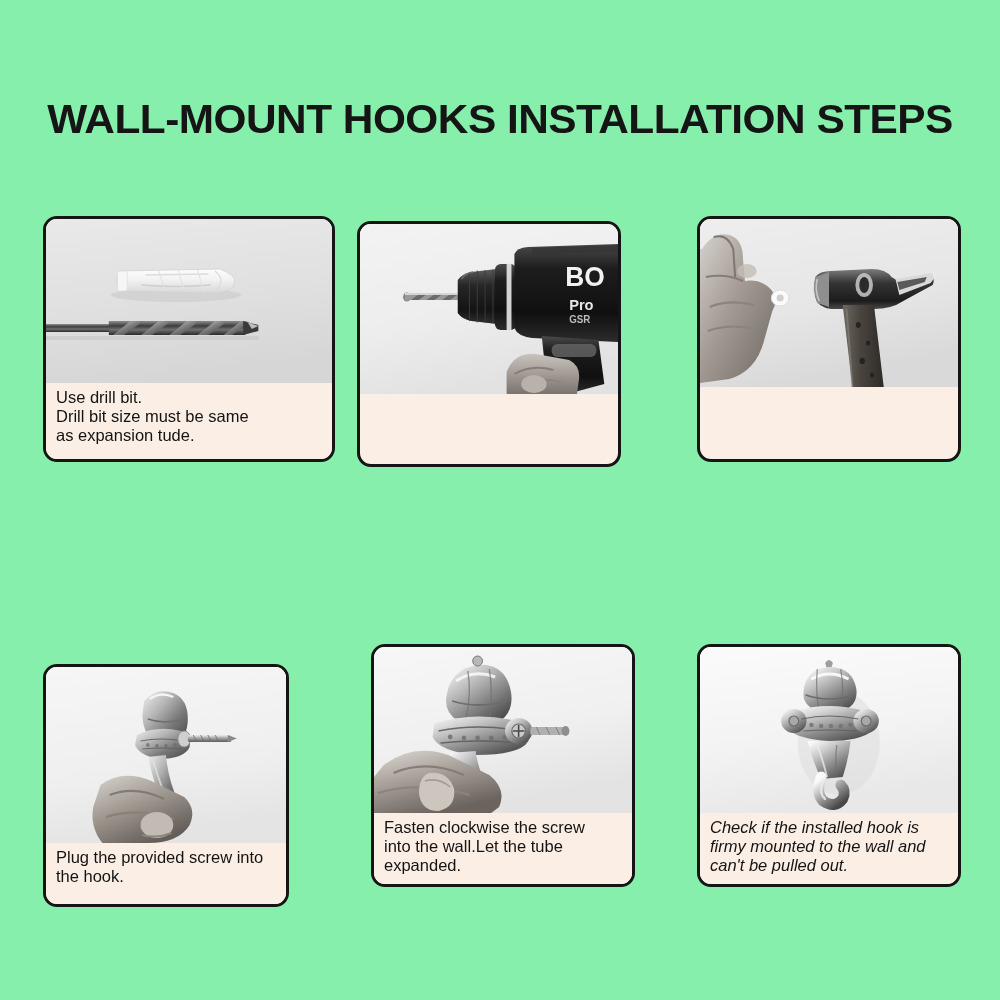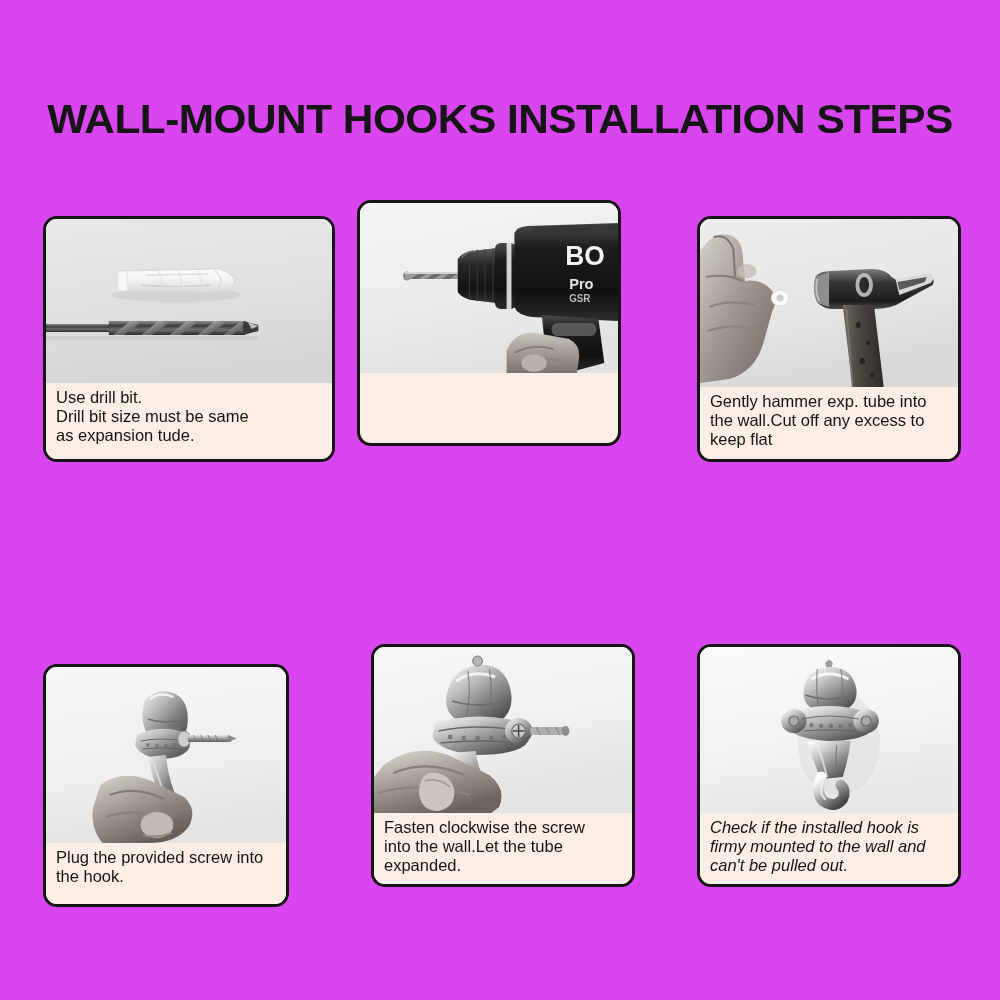--- a/index.html
+++ b/index.html
@@ -10,21 +10,21 @@
     width: 1000px;
     height: 1000px;
     background: #fae3d3;
     font-family: "Liberation Sans", sans-serif;
     overflow: hidden;
   }
   #sheet {
     position: relative;
     width: 1000px;
     height: 1000px;
-    background: #d946ef;
+    background: #86efac;
   }
 
   
   #title {
     position: absolute;
     left: 0;
     top: 96px;
     width: 1000px;
     text-align: center;
     font-size: 40px;
@@ -69,21 +69,21 @@
     font-weight: 500;
     padding: 5px 9px 4px 10px;
     box-sizing: border-box;
     white-space: pre-line;
   }
   .cap-tight { line-height: 19px; }
   .cap-loose { line-height: 28px; padding-top: 9px; }
 
   
   #panel-1 { left: 43px;  top: 216px; width: 292px; height: 246px; }
-  #panel-2 { left: 357px; top: 200px; width: 264px; height: 246px; }
+  #panel-2 { left: 357px; top: 221px; width: 264px; height: 246px; }
   #panel-3 { left: 697px; top: 216px; width: 264px; height: 246px; }
   
   #panel-4 { left: 43px;  top: 664px; width: 246px; height: 243px; }
   #panel-5 { left: 371px; top: 644px; width: 264px; height: 243px; }
   #panel-6 { left: 697px; top: 644px; width: 264px; height: 243px; font-style: italic; }
 
   #panel-1 .photo { height: 164px; }
   #panel-2 .photo { height: 170px; }
   #panel-3 .photo { height: 168px; }
   #panel-4 .photo { height: 176px; }
@@ -282,23 +282,20 @@
         <path d="M146 86 L178 86 L188 168 L156 168 Z" fill="url(#handleG)"></path>
         <g fill="#1e1b18" opacity="0.8">
           <ellipse cx="162" cy="106" rx="2.6" ry="3"></ellipse>
           <ellipse cx="172" cy="124" rx="2.2" ry="2.6"></ellipse>
           <ellipse cx="166" cy="142" rx="2.8" ry="3.2"></ellipse>
           <ellipse cx="176" cy="156" rx="2" ry="2.4"></ellipse>
         </g>
         <path d="M150 90 L156 168" stroke="#837d76" stroke-width="2" fill="none" opacity="0.7"></path>
       </svg>
     </div>
-    <div class="caption cap-tight">Gently hammer exp. tube into
-the wall.Cut off any excess to
-keep flat</div>
   </div>
 
   <div class="panel" id="panel-4">
     <div class="photo">
       <svg viewBox="0 0 264 176" preserveAspectRatio="none">
         <defs>
           <linearGradient id="wall4" x1="0" y1="0" x2="0.2" y2="1">
             <stop offset="0" stop-color="#f6f6f6"></stop>
             <stop offset="0.65" stop-color="#efefef"></stop>
             <stop offset="1" stop-color="#e4e4e4"></stop>

